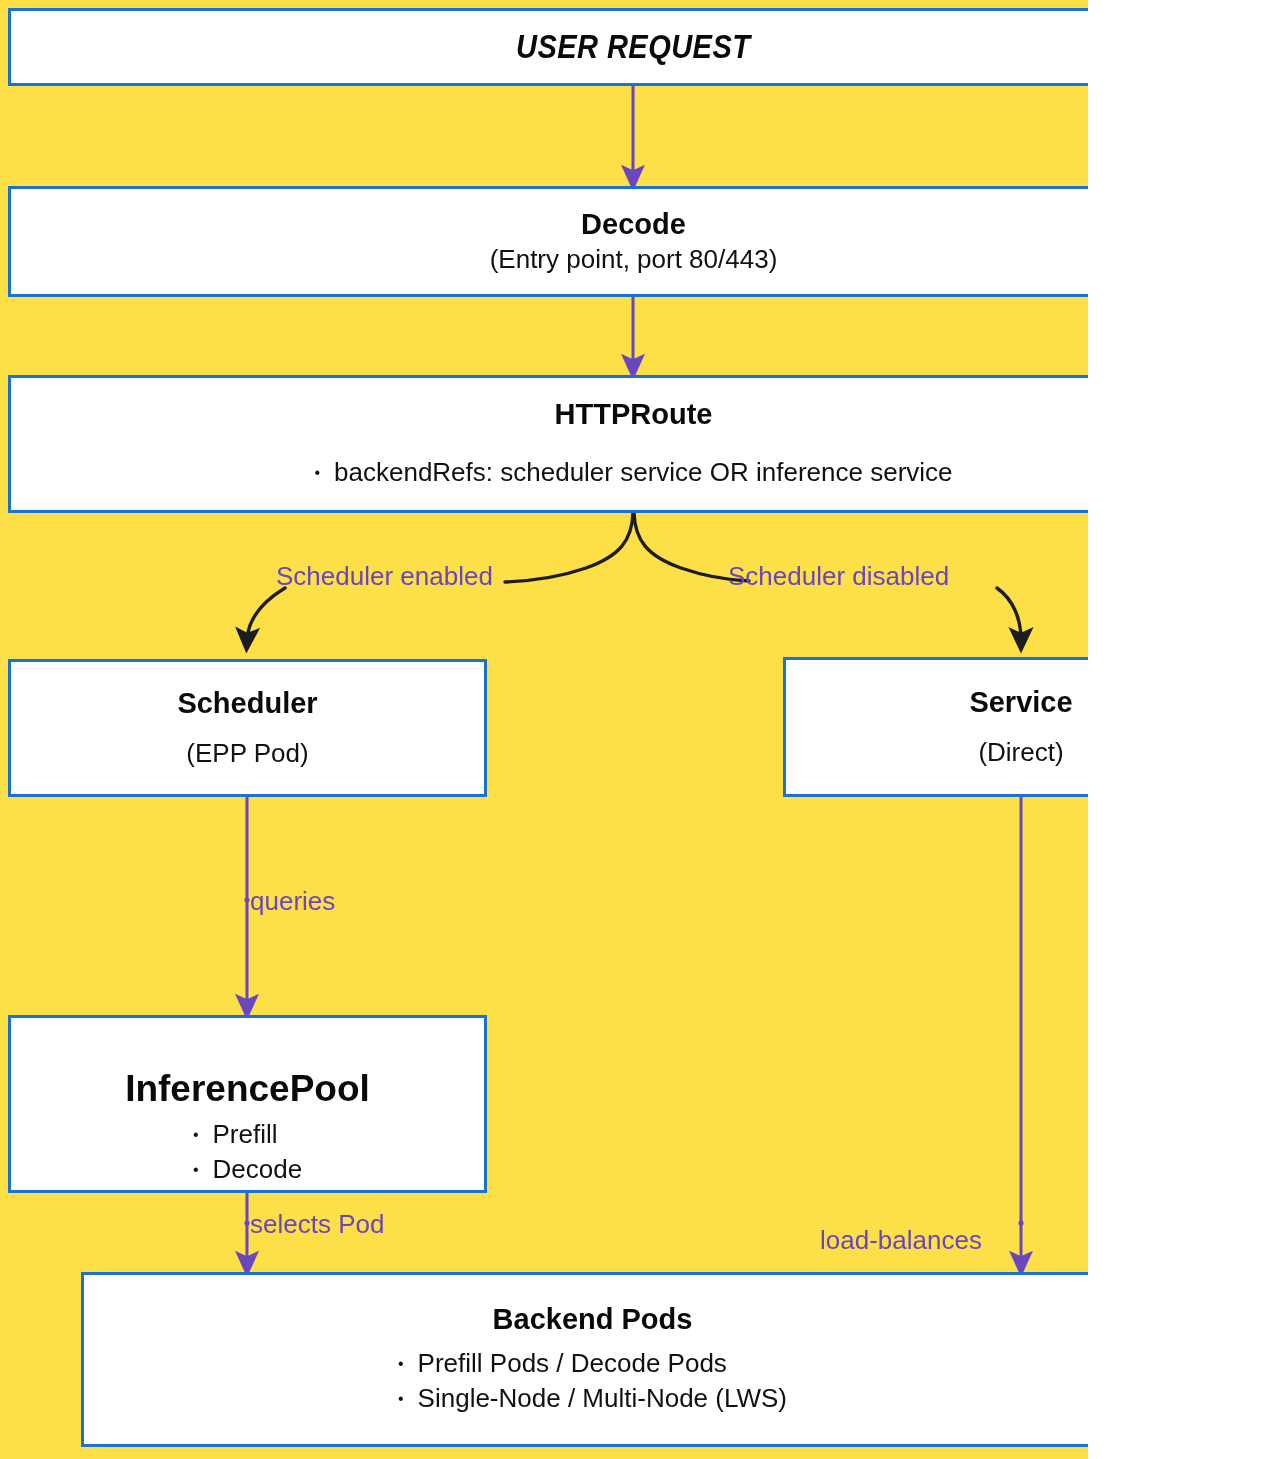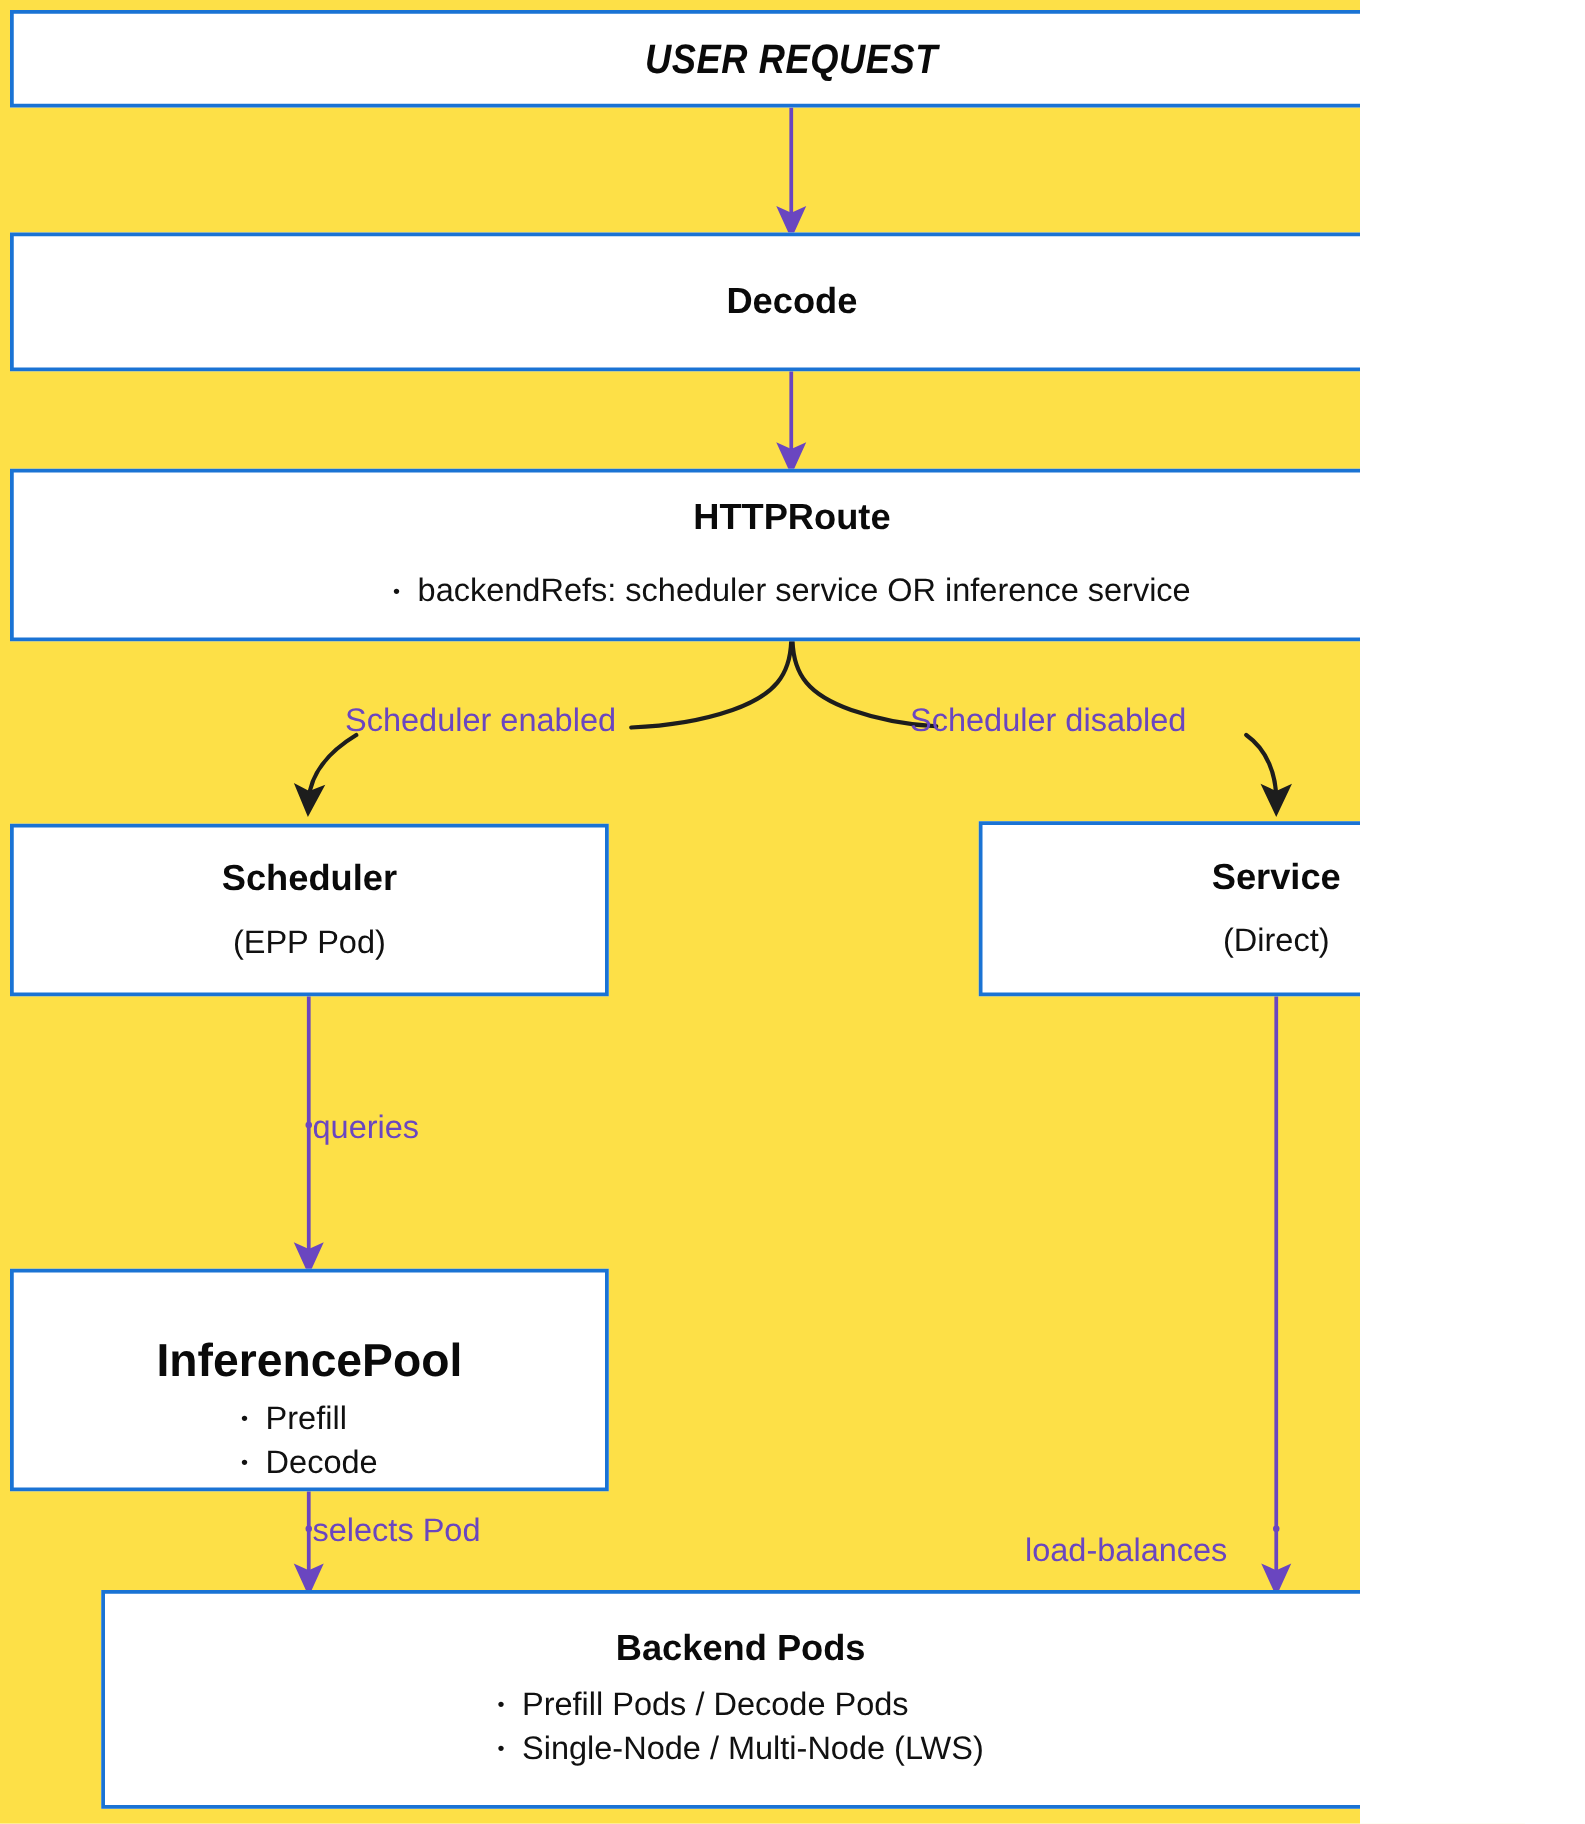--- a/index.html
+++ b/index.html
@@ -194,20 +194,21 @@
       <circle cx="1021" cy="1223" r="2.6" fill="#6a46c0"></circle>
     </g>
   </svg>
 
   <div class="node" id="node-user-request">
     <div class="node-title">USER REQUEST</div>
   </div>
 
   <div class="node" id="node-gateway">
     <div class="node-title">Decode</div>
+    <div class="node-sub">(Entry point, port 80/443)</div>
   </div>
 
   <div class="node" id="node-httproute">
     <div class="title-row">
       <span class="t-main">HTTPRoute</span>
     </div>
     <ul class="bullets">
       <li>
         <span class="dot">•</span>
         <span>backendRefs: scheduler service OR inference service</span>

